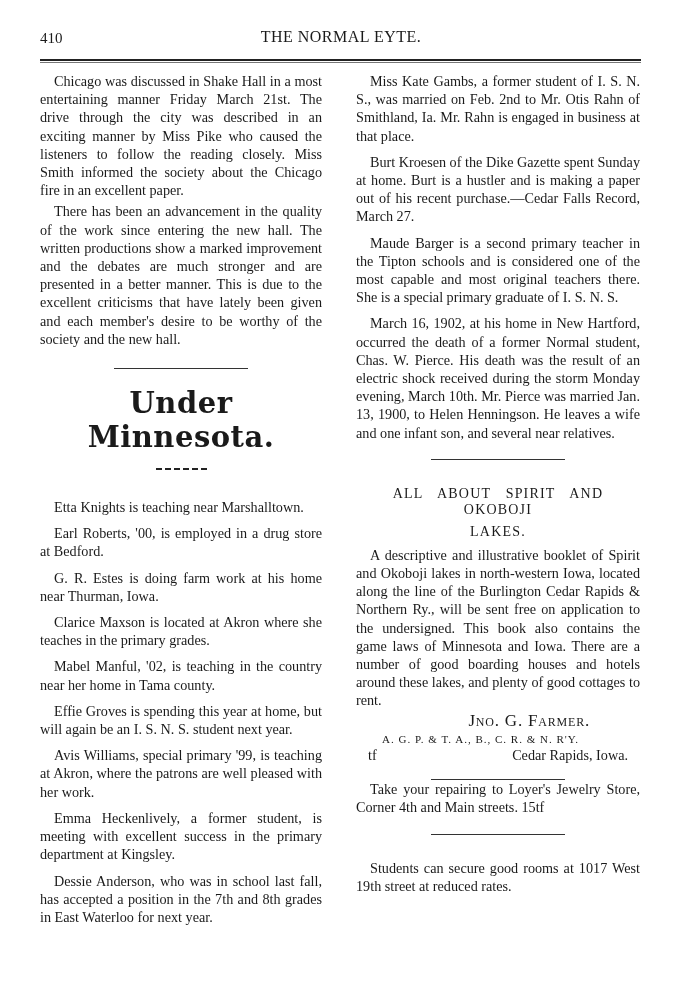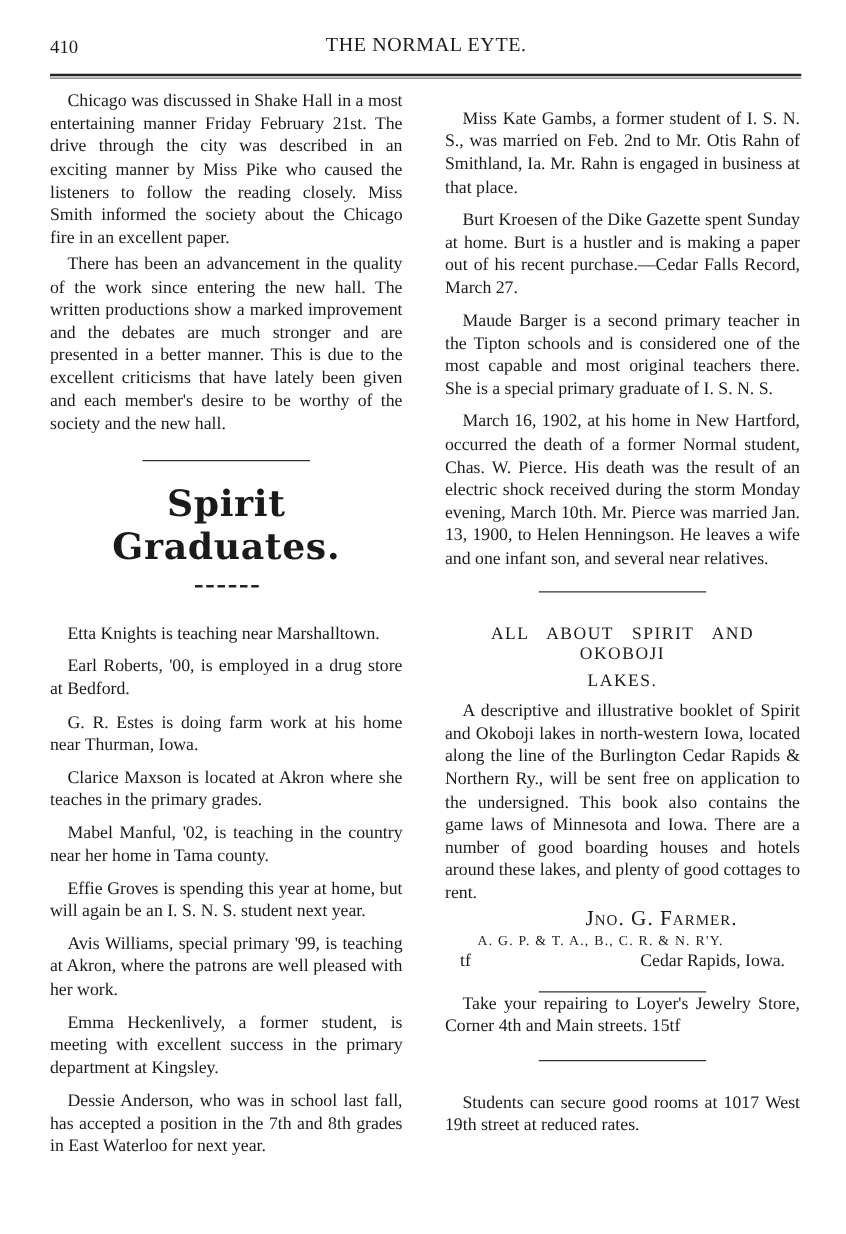--- a/index.html
+++ b/index.html
@@ -34,41 +34,41 @@
 <body>
 
 <div class="header">
   <span class="page-num">410</span>
   <div class="running-title">THE NORMAL EYTE.</div>
 </div>
 <div class="header-rule"></div>
 <div class="header-rule2"></div>
 
 <div class="col col-left">
-  <p class="p">Chicago was discussed in Shake Hall in a most entertaining manner Friday February 21st. The drive through the city was described in an exciting manner by Miss Pike who caused the listeners to follow the reading closely. Miss Smith informed the society about the Chicago fire in an excellent paper.</p>
+  <p class="p">Chicago was discussed in Shake Hall in a most entertaining manner Friday March 21st. The drive through the city was described in an exciting manner by Miss Pike who caused the listeners to follow the reading closely. Miss Smith informed the society about the Chicago fire in an excellent paper.</p>
   <p class="p" style="margin-top:3px;">There has been an advancement in the quality of the work since entering the new hall. The written productions show a marked improvement and the debates are much stronger and are presented in a better manner. This is due to the excellent criticisms that have lately been given and each member's desire to be worthy of the society and the new hall.</p>
 
   <div class="short-rule" style="margin-top:20px;"></div>
 
-  <h1 class="big-head" style="margin-top:17px;">Spirit Graduates.</h1>
+  <h1 class="big-head" style="margin-top:17px;">Under Minnesota.</h1>
   <div class="dashes" style="margin-top:14px;"></div>
 
   <p class="p" style="margin-top:28px;">Etta Knights is teaching near Marshalltown.</p>
   <p class="p" style="margin-top:8px;">Earl Roberts, '00, is employed in a drug store at Bedford.</p>
   <p class="p" style="margin-top:8px;">G. R. Estes is doing farm work at his home near Thurman, Iowa.</p>
   <p class="p" style="margin-top:8px;">Clarice Maxson is located at Akron where she teaches in the primary grades.</p>
   <p class="p" style="margin-top:8px;">Mabel Manful, '02, is teaching in the country near her home in Tama county.</p>
   <p class="p" style="margin-top:8px;">Effie Groves is spending this year at home, but will again be an I. S. N. S. student next year.</p>
   <p class="p" style="margin-top:8px;">Avis Williams, special primary '99, is teaching at Akron, where the patrons are well pleased with her work.</p>
   <p class="p" style="margin-top:8px;">Emma Heckenlively, a former student, is meeting with excellent success in the primary department at Kingsley.</p>
   <p class="p" style="margin-top:8px;">Dessie Anderson, who was in school last fall, has accepted a position in the 7th and 8th grades in East Waterloo for next year.</p>
 </div>
 
 <div class="col col-right">
-  <p class="p" style="margin-top:14px;">Miss Kate Gambs, a former student of I. S. N. S., was married on Feb. 2nd to Mr. Otis Rahn of Smithland, Ia. Mr. Rahn is engaged in business at that place.</p>
+  <p class="p" style="">Miss Kate Gambs, a former student of I. S. N. S., was married on Feb. 2nd to Mr. Otis Rahn of Smithland, Ia. Mr. Rahn is engaged in business at that place.</p>
   <p class="p" style="margin-top:8px;">Burt Kroesen of the Dike Gazette spent Sunday at home. Burt is a hustler and is making a paper out of his recent purchase.—Cedar Falls Record, March 27.</p>
   <p class="p" style="margin-top:8px;">Maude Barger is a second primary teacher in the Tipton schools and is considered one of the most capable and most original teachers there. She is a special primary graduate of I. S. N. S.</p>
   <p class="p" style="margin-top:8px;">March 16, 1902, at his home in New Hartford, occurred the death of a former Normal student, Chas. W. Pierce. His death was the result of an electric shock received during the storm Monday evening, March 10th. Mr. Pierce was married Jan. 13, 1900, to Helen Henningson. He leaves a wife and one infant son, and several near relatives.</p>
 
   <div class="short-rule" style="margin-top:17px;"></div>
 
   <div class="lakes-head" style="margin-top:26px;">ALL ABOUT SPIRIT AND OKOBOJI</div>
   <div class="lakes-head" style="margin-top:6px;">LAKES.</div>
   <p class="p" style="margin-top:6px;">A descriptive and illustrative booklet of Spirit and Okoboji lakes in north-western Iowa, located along the line of the Burlington Cedar Rapids &amp; Northern Ry., will be sent free on application to the undersigned. This book also contains the game laws of Minnesota and Iowa. There are a number of good boarding houses and hotels around these lakes, and plenty of good cottages to rent.</p>
   <div class="sig-name">Jno. G. Farmer.</div>

